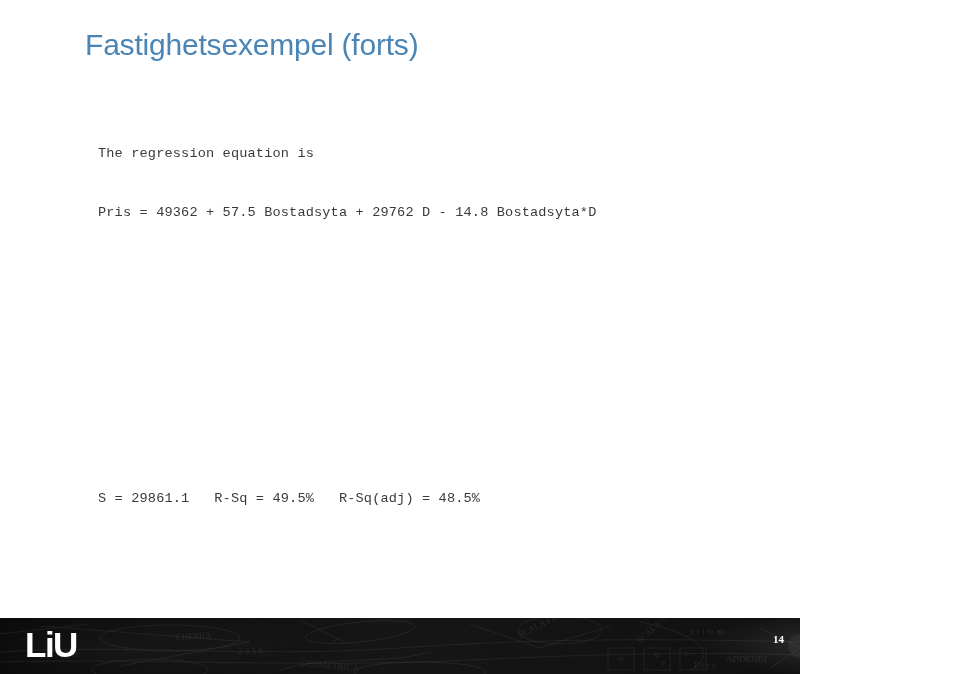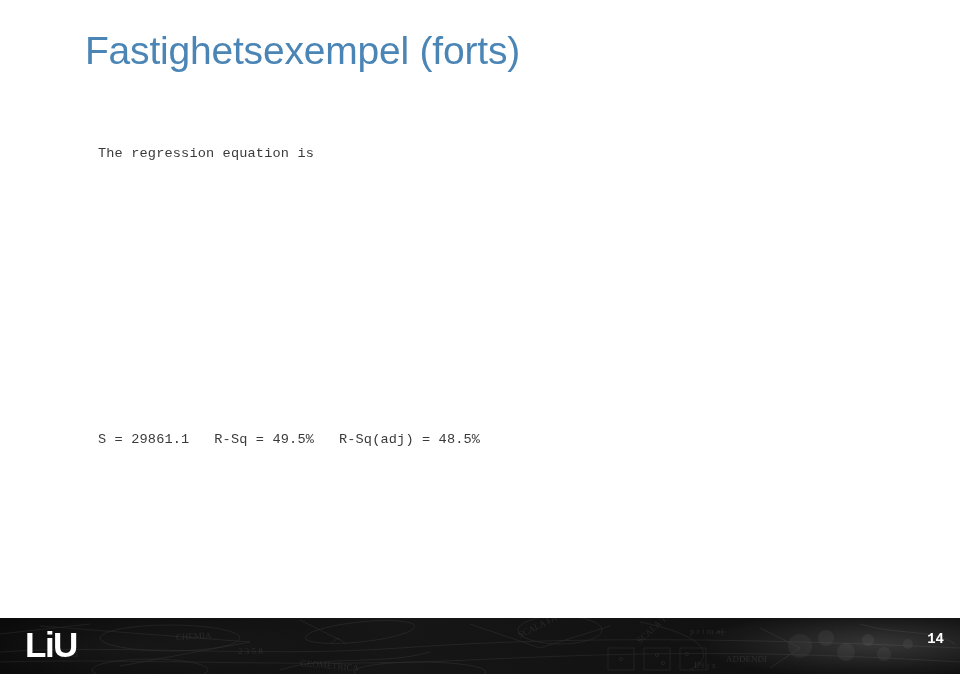--- a/index.html
+++ b/index.html
@@ -22,21 +22,21 @@
     width: 960px;
     height: 674px;
     background: #ffffff;
   }
 
   
   .slide-title {
     position: absolute;
     left: 85px;
     top: 2px;
-    font-size: 39px;
+    font-size: 30px;
     line-height: 46px;
     color: #4a85b6;
     font-weight: normal;
     letter-spacing: -0.2px;
     white-space: nowrap;
   }
 
   .slide-subtitle {
     position: absolute;
     left: 85px;
@@ -73,21 +73,21 @@
   .output .gap-sm {
     display: block;
     height: 9px;
   }
 
   
   .footer {
     position: absolute;
     left: 0;
     bottom: 0;
-    width: 960px;
+    width: 800px;
     height: 56px;
     background: #090909;
     overflow: hidden;
   }
   .footer-texture {
     position: absolute;
     left: 0;
     top: 0;
     width: 960px;
     height: 56px;
@@ -114,37 +114,38 @@
     line-height: 38px;
     font-weight: bold;
     color: #ffffff;
     letter-spacing: -1.5px;
     font-family: "Liberation Sans", sans-serif;
   }
   .page-number {
     position: absolute;
     right: 16px;
     top: 14px;
-    font-size: 14px;
+    font-size: 11px;
     line-height: 14px;
     color: #ffffff;
     font-weight: bold;
-    font-family: Liberation Mono, monospace;
+    font-family: Liberation Serif, serif;
   }
 </style>
 </head>
 <body>
 
 <div class="slide">
 
   <h1 class="slide-title">Fastighetsexempel (forts)</h1>
 
 
   <div class="output">
     <span class="blk">The regression equation is</span>
+    <span class="blk">Pris = 49362 + 57.5 Bostadsyta + 29762 D - 14.8 Bostadsyta*D</span>
     <span class="gap"></span>
     <span class="gap-sm"></span>
     <span class="gap"></span>
     <span class="gap"></span>
     <span class="blk">S = 29861.1   R-Sq = 49.5%   R-Sq(adj) = 48.5%</span>
     
     
     
     
     

